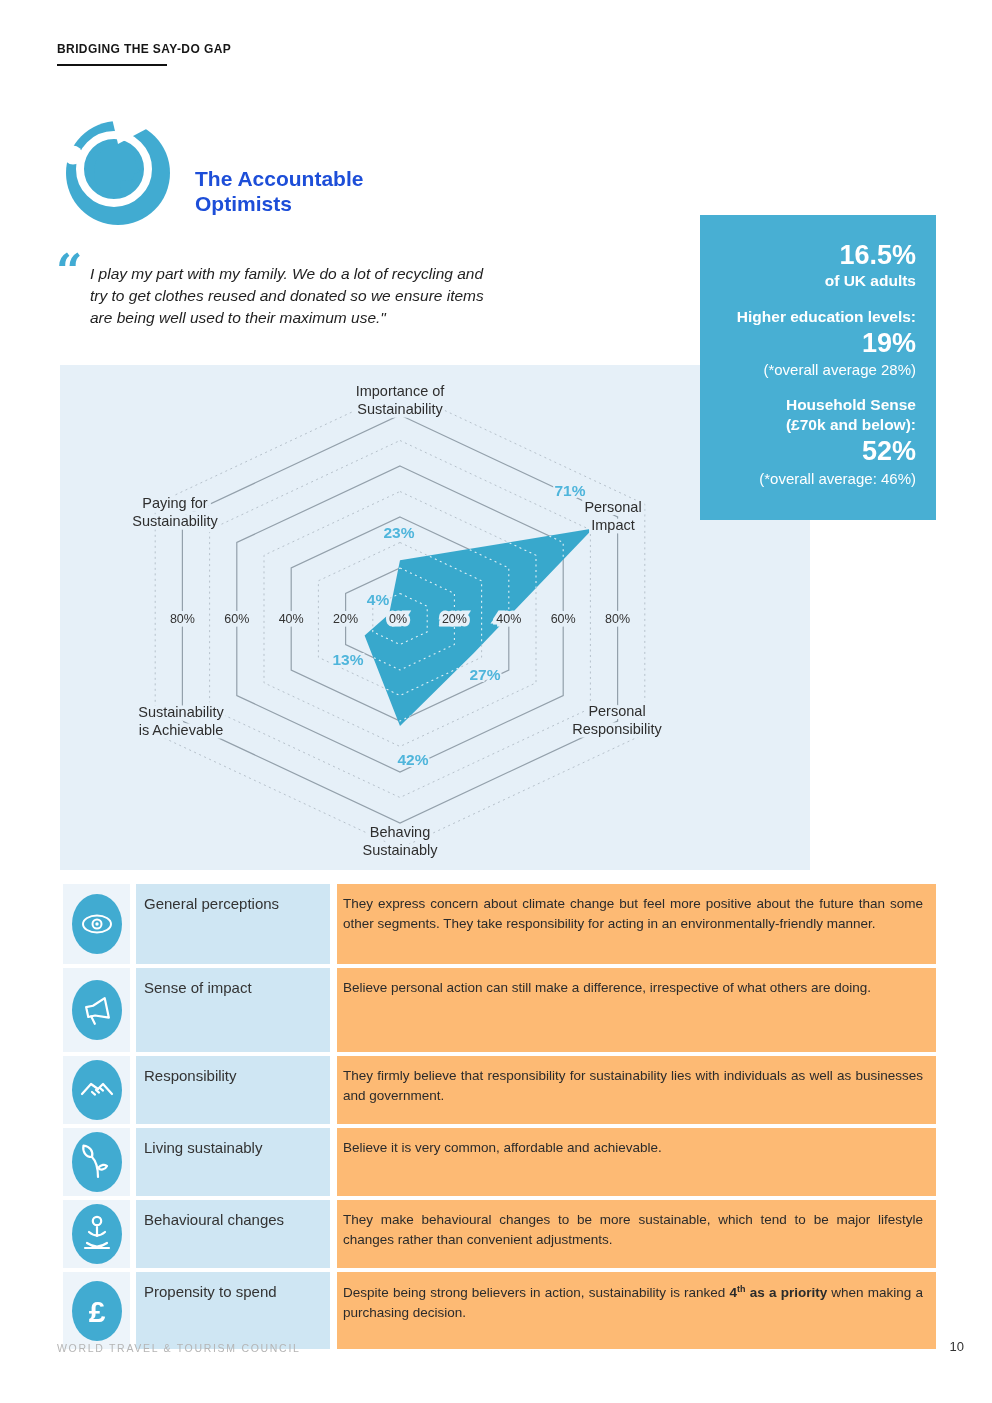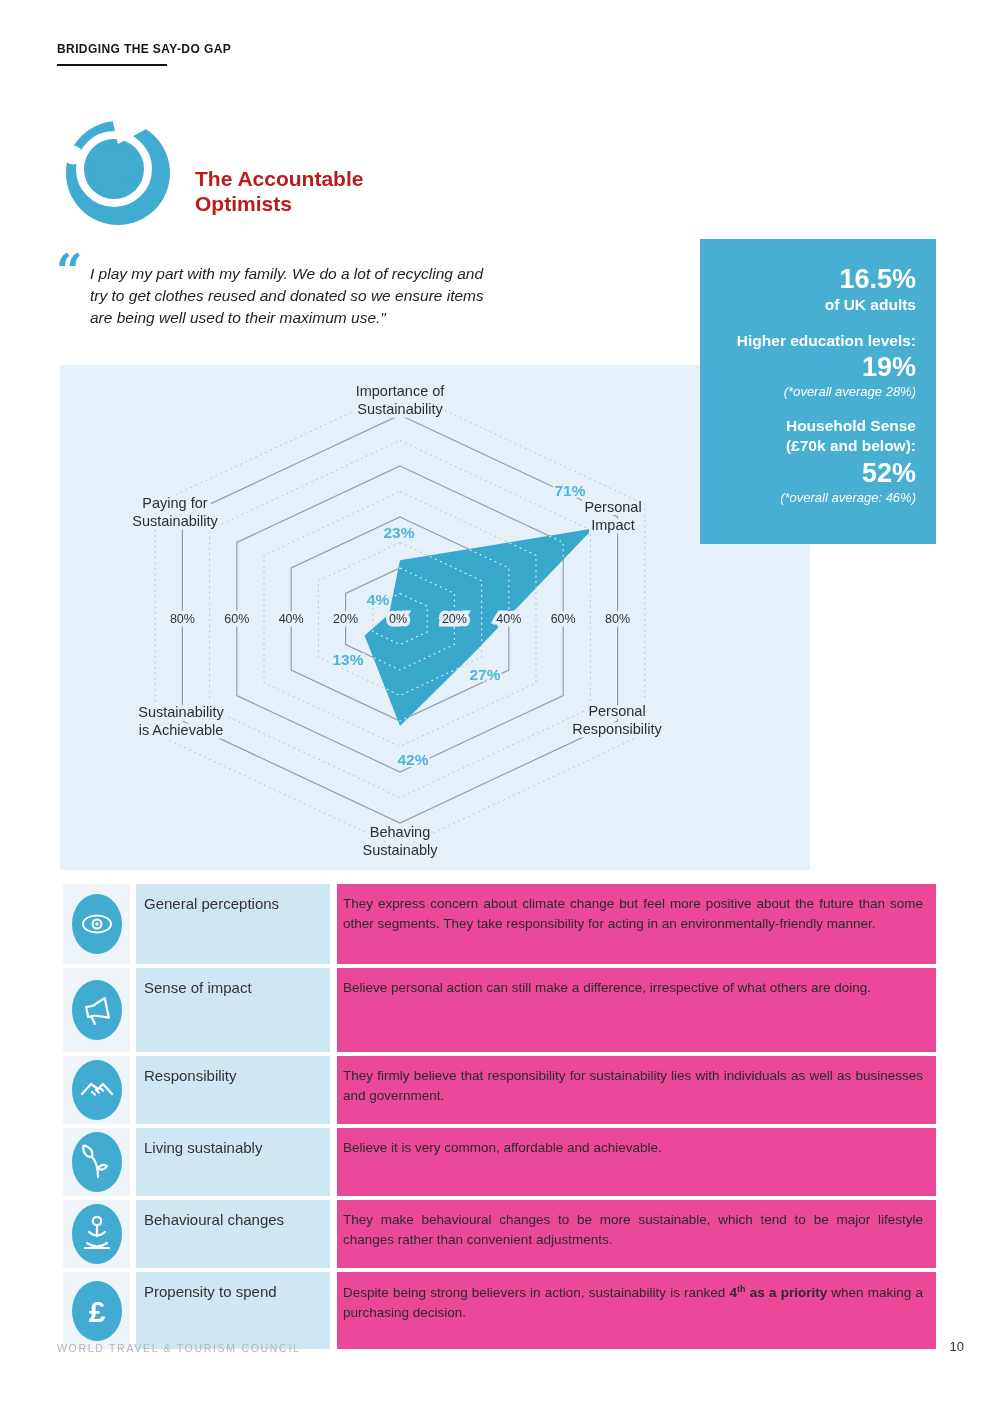--- a/index.html
+++ b/index.html
@@ -6,43 +6,43 @@
   .page{position:relative;width:992px;height:1403px;background:#fff;overflow:hidden;
         font-family:"Liberation Sans",sans-serif;color:#2d2d2d;padding-left:28px;}
 
   .header-title{position:absolute;left:57px;top:42px;font-size:12px;font-weight:bold;
                 color:#161616;letter-spacing:.4px;}
   .header-rule{position:absolute;left:57px;top:64px;width:110px;height:2px;background:#111;}
 
   .avatar{position:absolute;left:58px;top:110px;width:118px;height:120px;}
 
   .persona-title{position:absolute;left:195px;top:167px;font-size:21px;font-weight:bold;
-                 color:#b91c1c;line-height:1.18;}
+                 color:#1d4ed8;line-height:1.18;}
 
   .quote-mark{position:absolute;left:56px;top:248px;font-size:46px;font-weight:bold;
               color:#41abd3;line-height:1;font-family:"DejaVu Serif",serif;}
   .quote-text{position:absolute;left:90px;top:263px;width:400px;font-style:italic;
               font-size:15.5px;line-height:1.42;color:#1f1f1f;}
 
   .chart-panel{position:absolute;left:60px;top:365px;width:750px;height:505px;background:#E6F0F8;}
   .chart-panel svg{display:block;}
 
   .stats-box{position:absolute;left:700px;top:215px;width:236px;height:305px;background:#48AFD3;
-             color:#fff;text-align:right;box-sizing:border-box;padding:24px 20px 0 14px;margin-top:24px;}
+             color:#fff;text-align:right;box-sizing:border-box;padding:24px 20px 0 14px;}
   .stat-big{font-size:27px;font-weight:bold;line-height:1.2;}
   .stat-label{font-size:15.5px;font-weight:bold;line-height:1.3;}
-  .stat-note{font-size:13px;font-style:italic;line-height:1.4;}
+  .stat-note{font-size:15px;line-height:1.4;}
   .stat-gap{height:15px;}
 
   .info-table{position:absolute;left:63px;top:884px;width:873px;}
   .info-row{display:flex;margin-bottom:4px;}
   .cell-icon{width:67px;background:#EDF4FA;display:flex;align-items:center;justify-content:center;flex:none;}
   .cell-title{width:194px;background:#CFE6F3;box-sizing:border-box;flex:none;margin-left:6px;
               padding:11px 6px 0 8px;font-size:15px;color:#333;}
-  .cell-desc{flex:1;background:#ec4899;box-sizing:border-box;margin-left:7px;
+  .cell-desc{flex:1;background:#fdba74;box-sizing:border-box;margin-left:7px;
              padding:10px 13px 0 6px;font-size:13.5px;color:#2b2b2b;line-height:1.5;text-align:justify;}
   .cell-desc b{font-weight:bold;}
   .cell-desc sup{font-size:9px;}
 
   .footer-left{position:absolute;left:57px;top:1342px;font-size:10.5px;color:#b5b5b5;letter-spacing:1.7px;}
   .page-num{position:absolute;right:56px;top:1339px;font-size:13px;color:#333;}
 </style>
 </head>
 <body>
 

